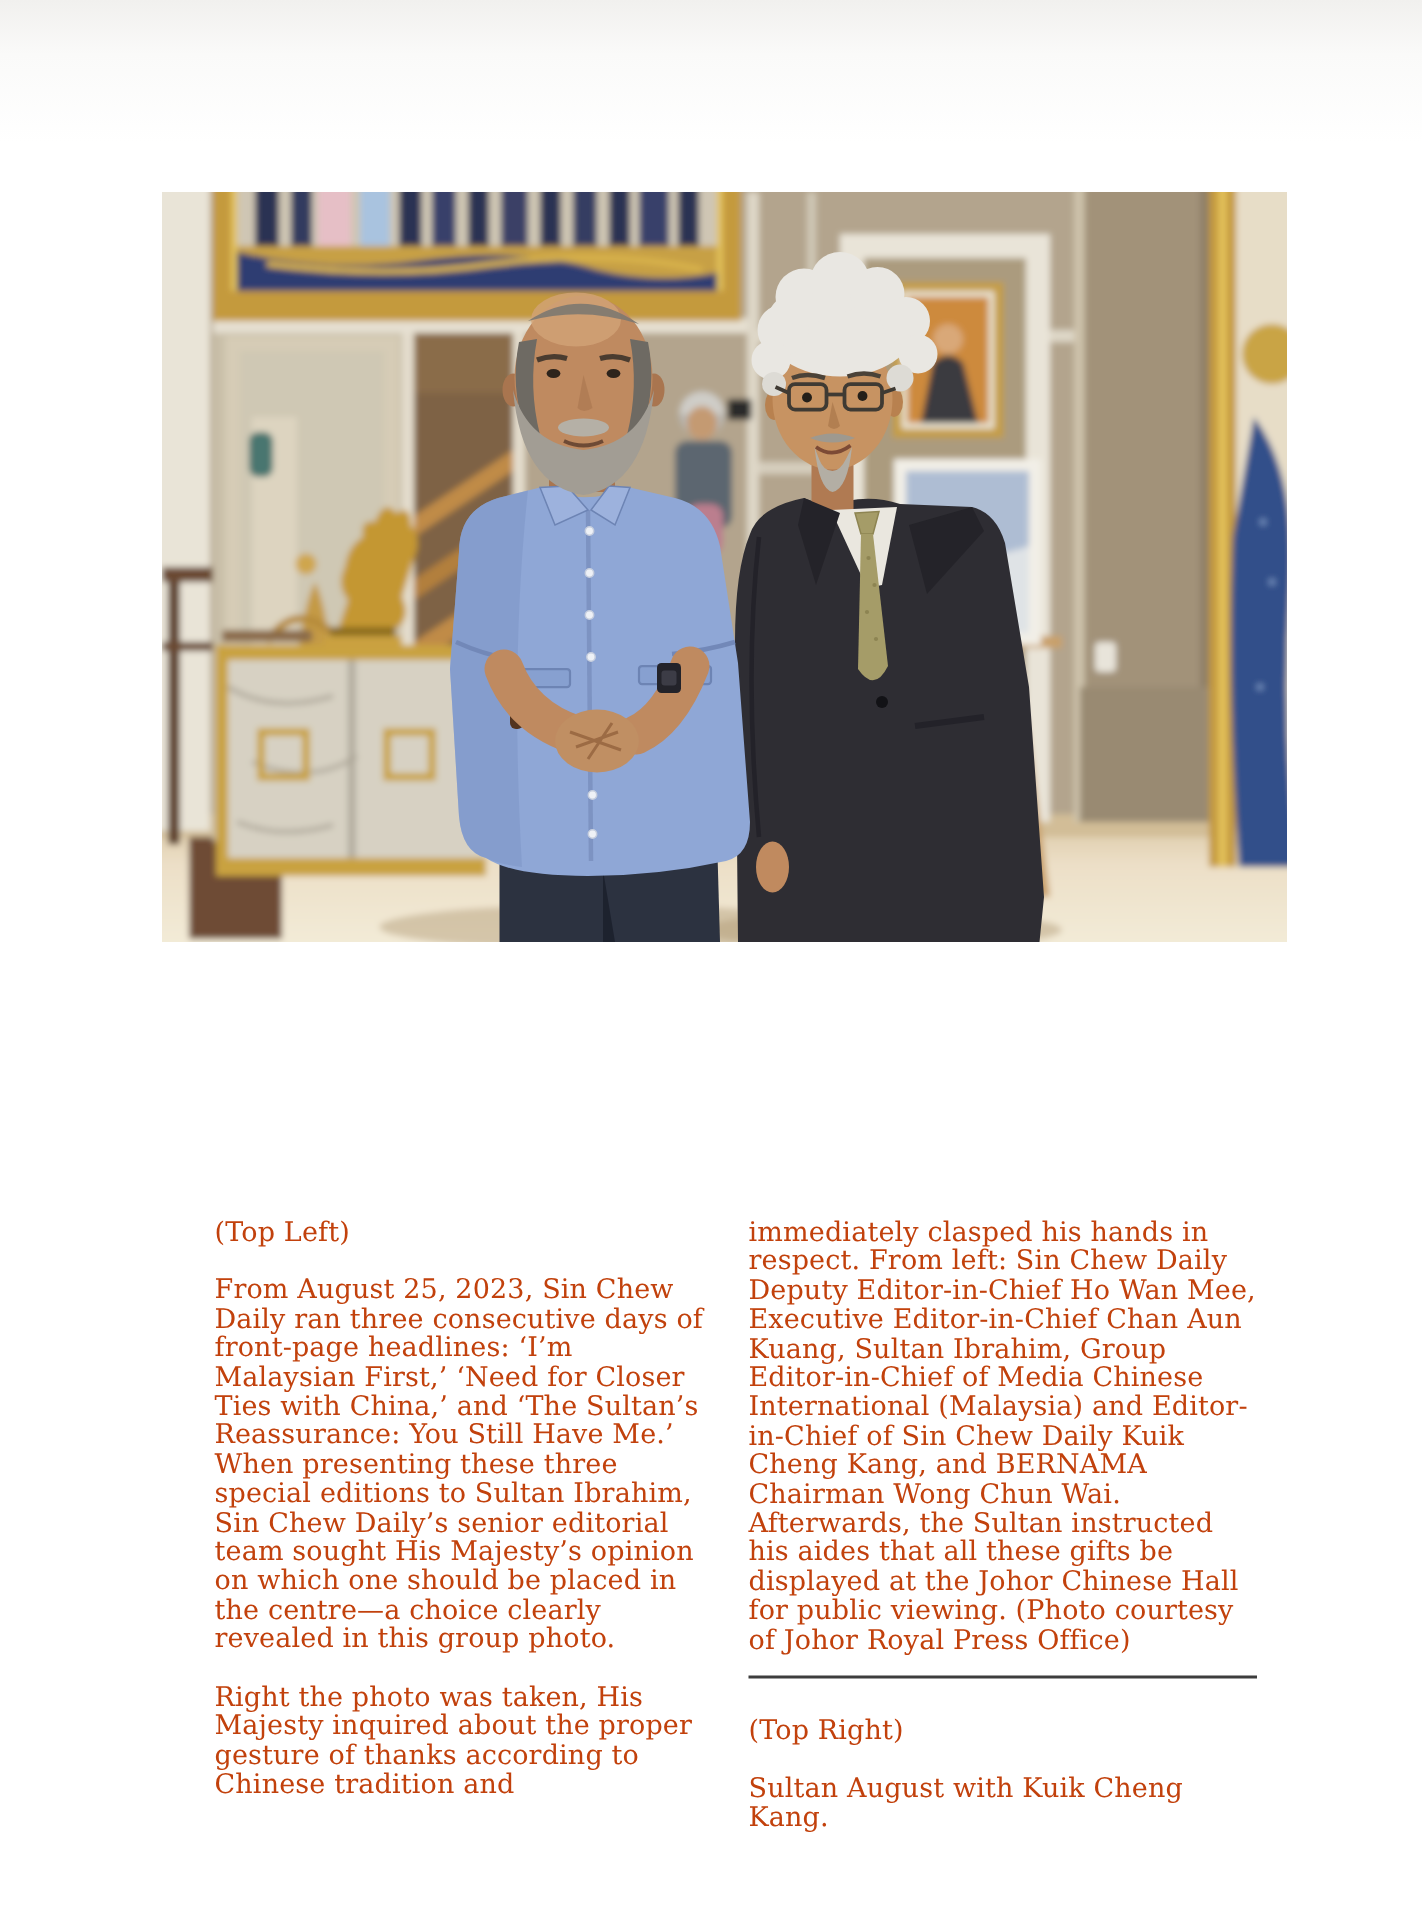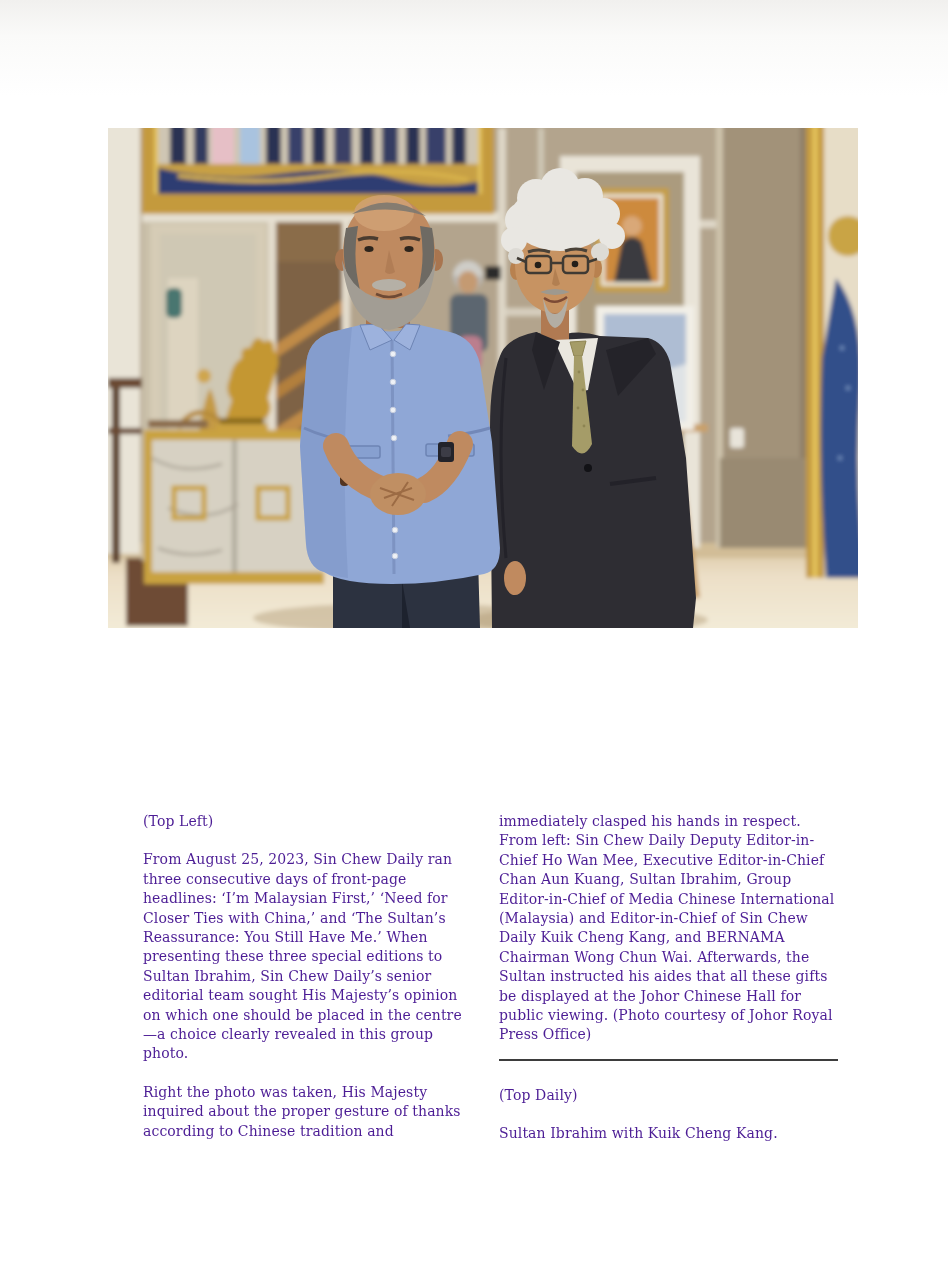--- a/index.html
+++ b/index.html
@@ -3,22 +3,22 @@
 <meta charset="utf-8">
 <style>
   html,body{margin:0;padding:0;background:#ffffff;}
   .page{position:relative;width:948px;height:1280px;background:#ffffff;overflow:hidden;
         font-family:"DejaVu Serif", serif;}
   .top-shade{position:absolute;left:0;top:0;width:948px;height:96px;
         background:linear-gradient(180deg,#f1f0ee 0%,#fafaf9 38%,#ffffff 100%);}
   .photo{position:absolute;left:108px;top:128px;width:750px;height:500px;margin:0;
         overflow:hidden;background:#b3a48d;}
   .photo svg{display:block;width:100%;height:100%;}
-  .captions{position:absolute;left:143px;top:812px;display:flex;color:#4c1d95;
-        font-size:14px;line-height:19.4px;letter-spacing:0.1px;}
+  .captions{position:absolute;left:143px;top:812px;display:flex;color:#c2410c;
+        font-size:18px;line-height:19.4px;letter-spacing:0.1px;}
   .col-left{width:330px;margin-right:26px;}
   .col-right{width:339px;}
   .captions p{margin:0 0 19px 0;}
   .captions p:last-child{margin-bottom:0;}
   .divider{border:none;border-top:2px solid #3d3d3d;margin:-5px 0 25px 0;width:339px;}
 </style>
 </head>
 <body>
 
 <div class="page">
@@ -277,17 +277,17 @@
 
   <section class="captions">
     <div class="col-left">
       <p>(Top Left)</p>
       <p>From August 25, 2023, Sin Chew Daily ran three consecutive days of front-page headlines: ‘I’m Malaysian First,’ ‘Need for Closer Ties with China,’ and ‘The Sultan’s Reassurance: You Still Have Me.’ When presenting these three special editions to Sultan Ibrahim, Sin Chew Daily’s senior editorial team sought His Majesty’s opinion on which one should be placed in the centre—a choice clearly revealed in this group photo.</p>
       <p>Right the photo was taken, His Majesty inquired about the proper gesture of thanks according to Chinese tradition and</p>
     </div>
     <div class="col-right">
       <p>immediately clasped his hands in respect. From left: Sin Chew Daily Deputy Editor-in-Chief Ho Wan Mee, Executive Editor-in-Chief Chan Aun Kuang, Sultan Ibrahim, Group Editor-in-Chief of Media Chinese International (Malaysia) and Editor-in-Chief of Sin Chew Daily Kuik Cheng Kang, and BERNAMA Chairman Wong Chun Wai. Afterwards, the Sultan instructed his aides that all these gifts be displayed at the Johor Chinese Hall for public viewing. (Photo courtesy of Johor Royal Press Office)</p>
       <hr class="divider">
-      <p>(Top Daily)</p>
-      <p>Sultan Ibrahim with Kuik Cheng Kang.</p>
+      <p>(Top Right)</p>
+      <p>Sultan August with Kuik Cheng Kang.</p>
     </div>
   </section>
 </div>
 
 </body></html>

